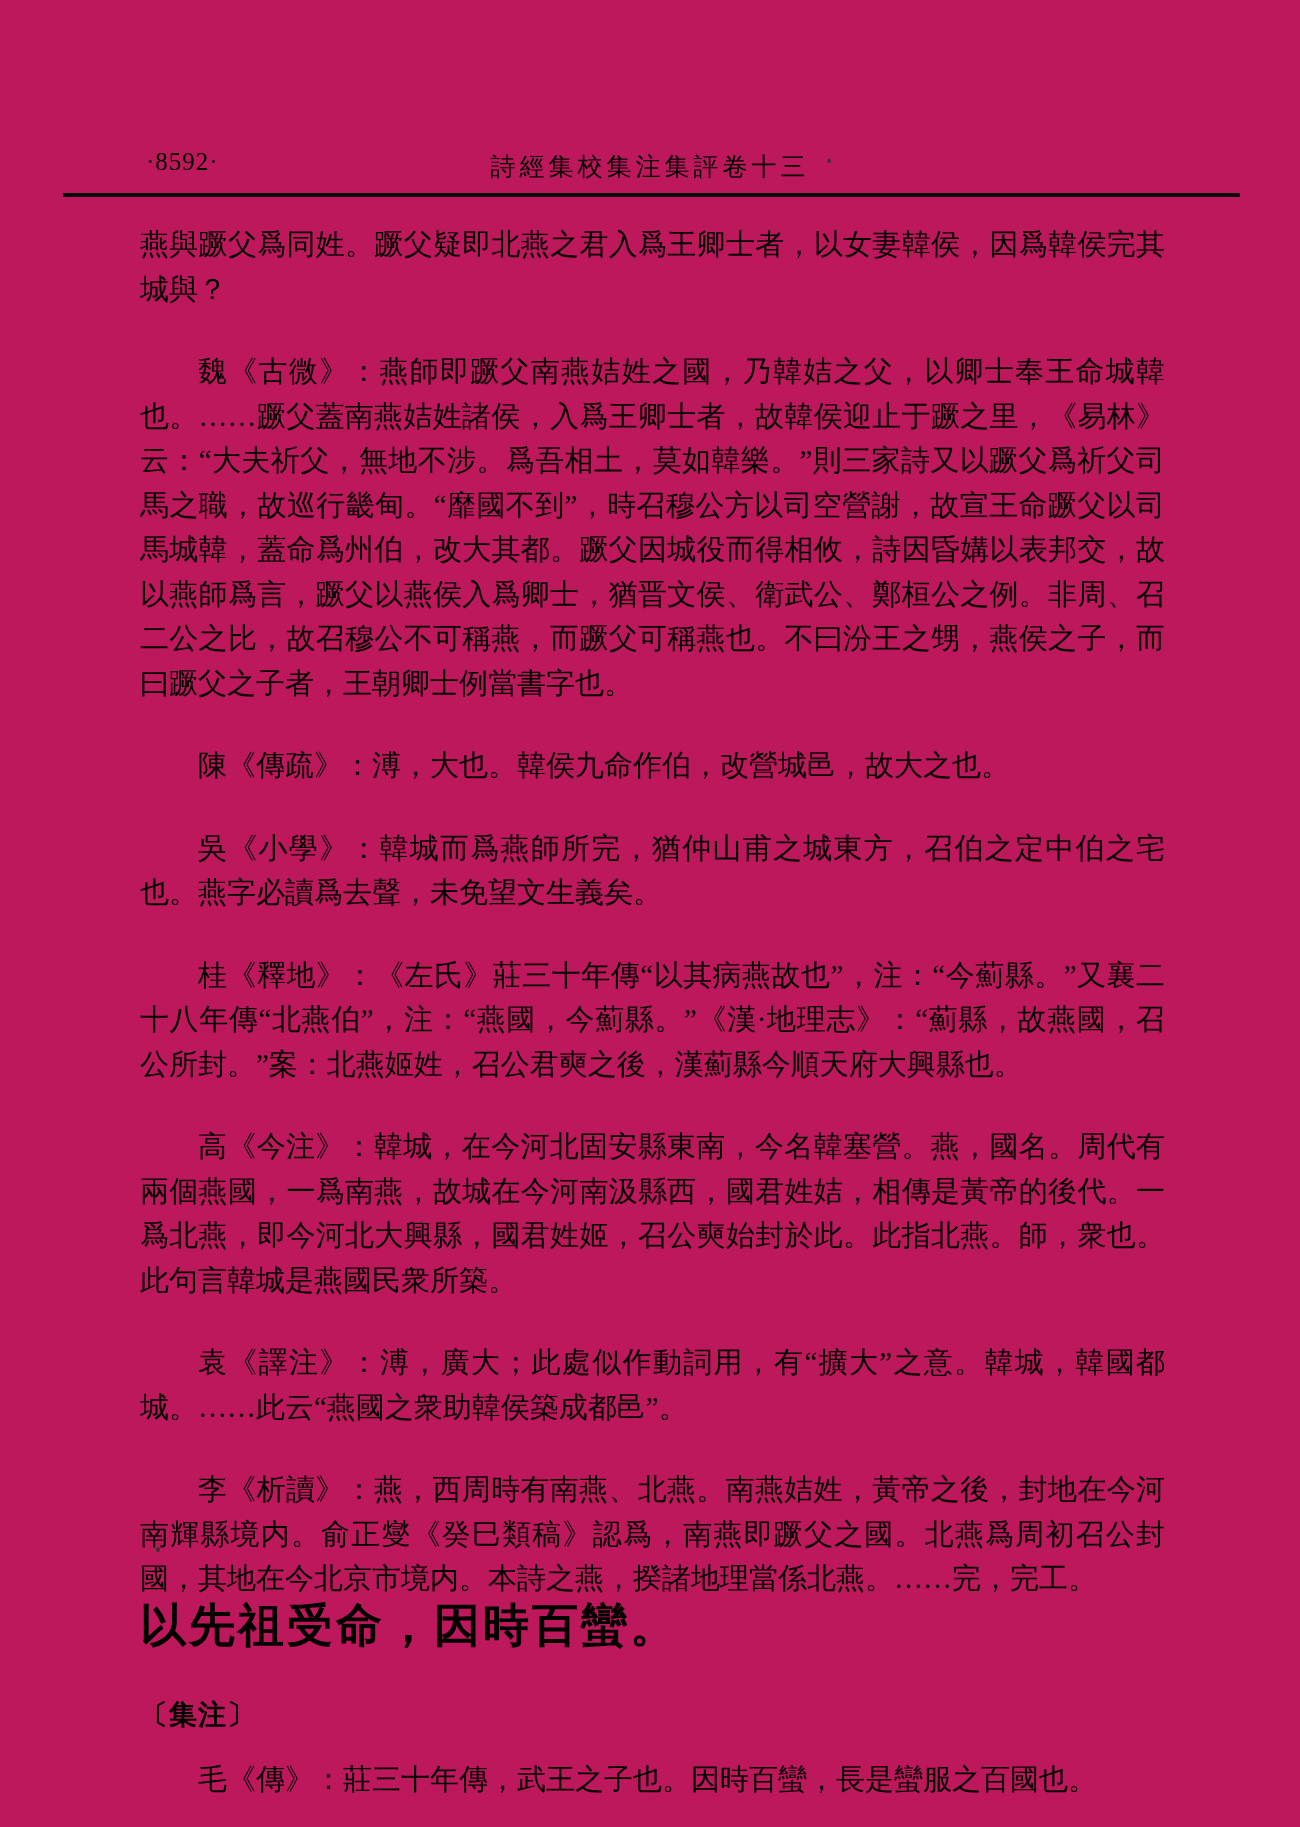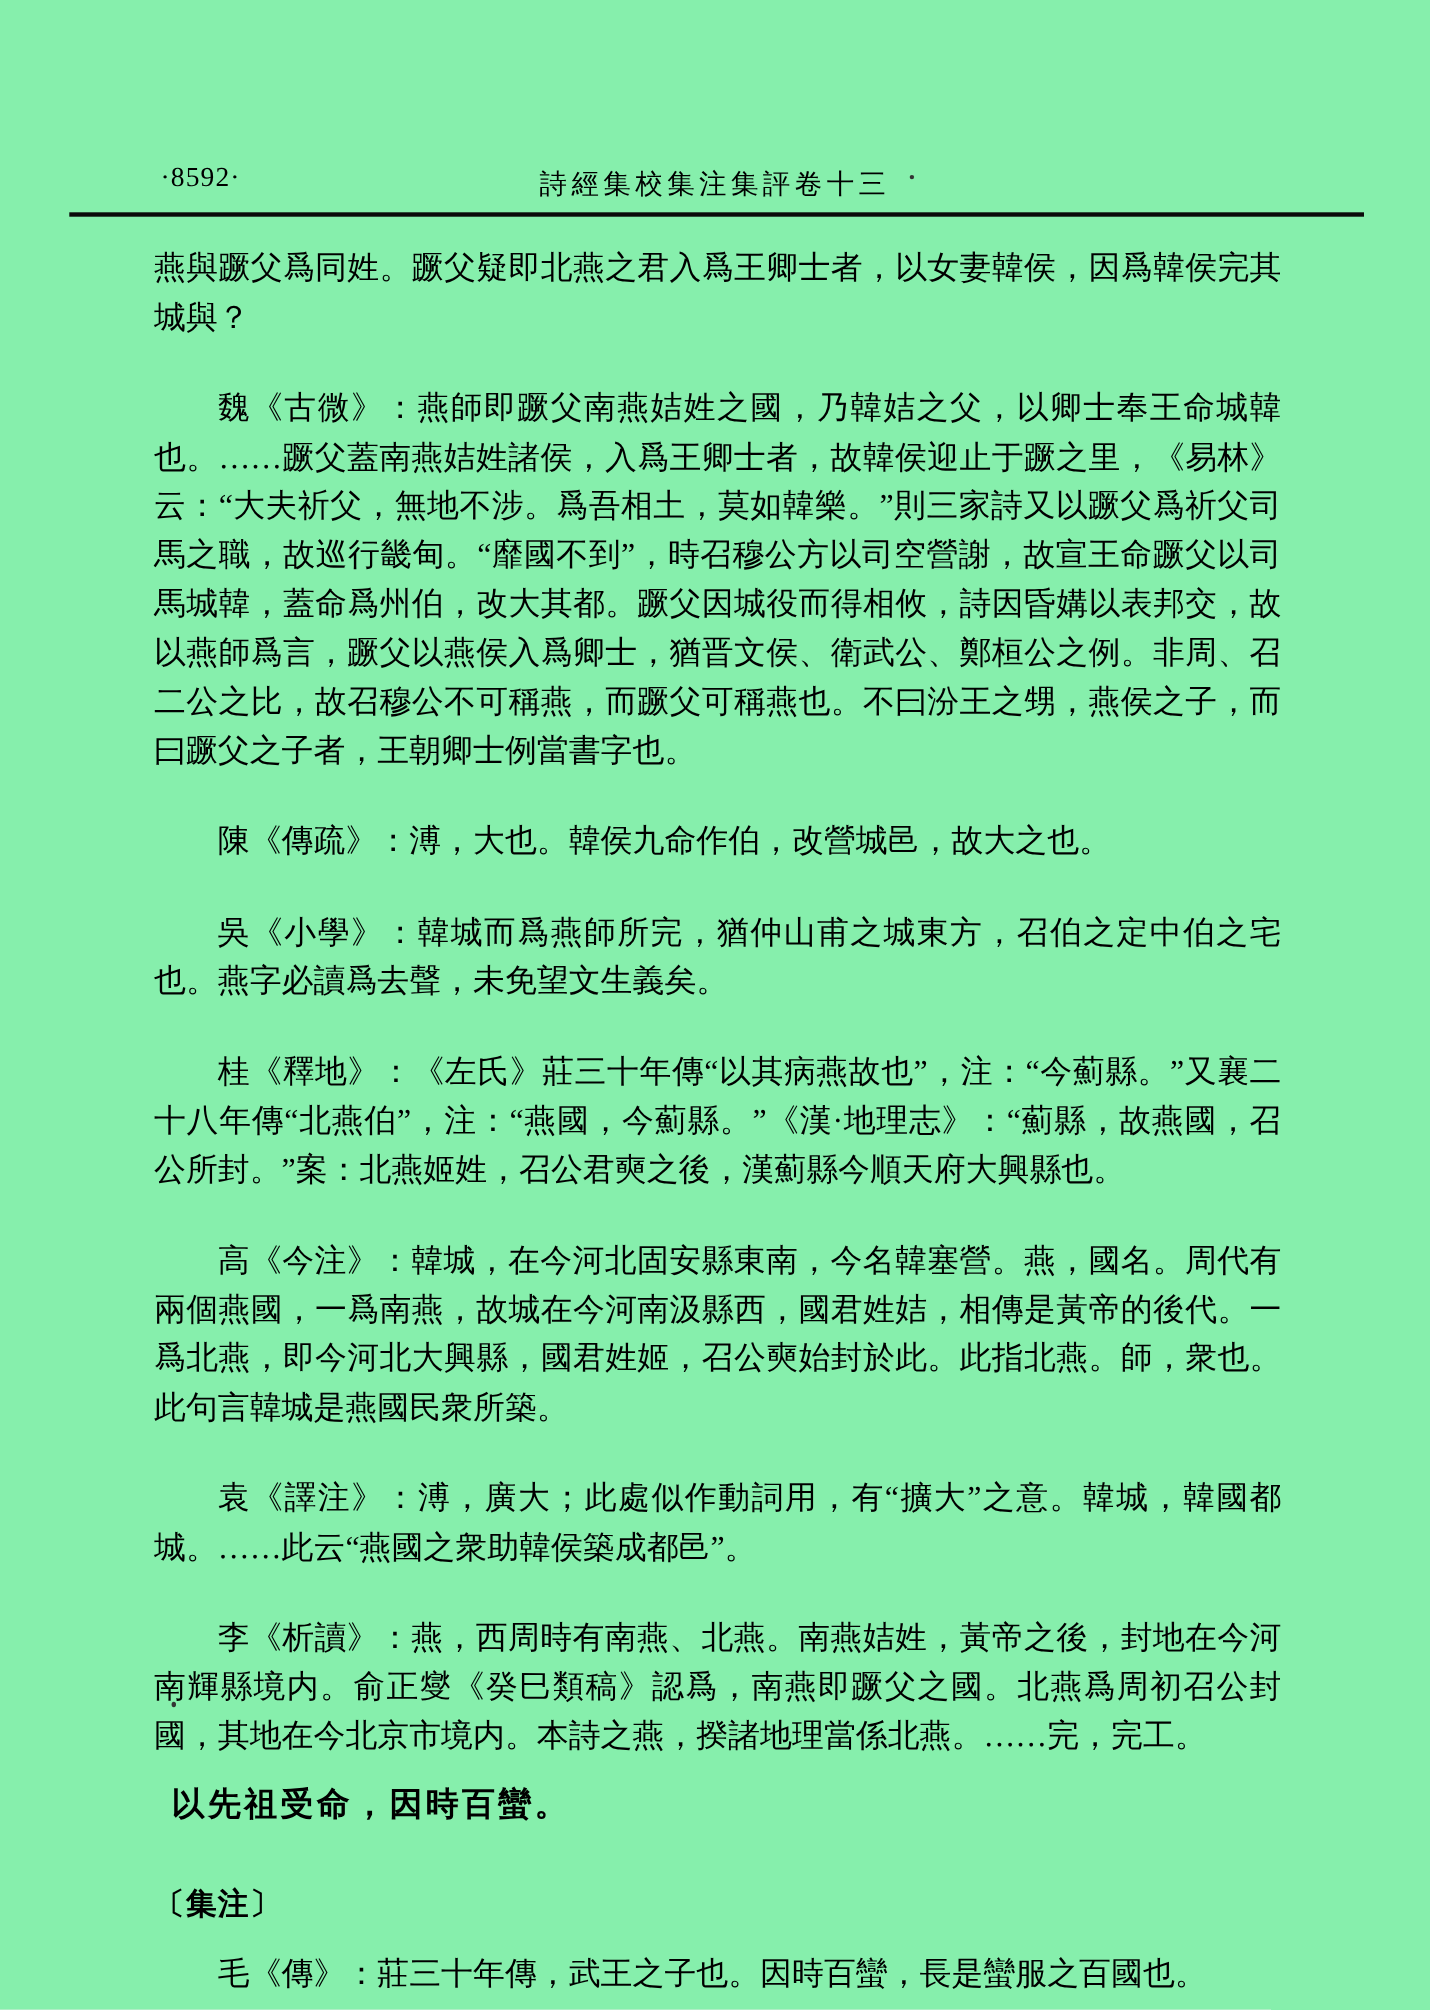--- a/index.html
+++ b/index.html
@@ -1,21 +1,21 @@
 <!DOCTYPE html>
 <html><head>
 <meta charset="utf-8">
 <style>
   html, body { margin: 0; padding: 0; background: #e8e8e8; }
   .page {
     position: relative;
     width: 1300px;
     height: 1827px;
     margin: 0 auto;
-    background: #86efac;
+    background: #be185d;
     color: #000;
     font-family: "Liberation Serif", "DejaVu Serif", serif;
     overflow: hidden;
   }
   
   .header { position: absolute; top: 0; left: 0; right: 0; height: 193px; }
   .page-number {
     position: absolute; left: 146px; top: 148px;
     font-size: 25px; letter-spacing: 1px; white-space: nowrap;
   }
@@ -42,24 +42,24 @@
     font-size: 29px;
     line-height: 44.5px;
     text-align: justify;
     text-justify: inter-character;
     word-break: break-all;
   }
   .content p.indent { text-indent: 2em; margin-top: 38px; }
 
   
   .verse-heading {
-    margin: 16px;
+    margin: 0;
     font-family: "Liberation Sans", "DejaVu Sans", sans-serif;
     font-weight: bold;
-    font-size: 30px;
+    font-size: 46px;
     line-height: 48px;
     letter-spacing: 3px;
     white-space: nowrap;
   }
   .section-heading {
     margin: 46px 0 0 0;
     font-family: "Liberation Sans", "DejaVu Sans", sans-serif;
     font-weight: bold;
     font-size: 28px;
     line-height: 40px;

